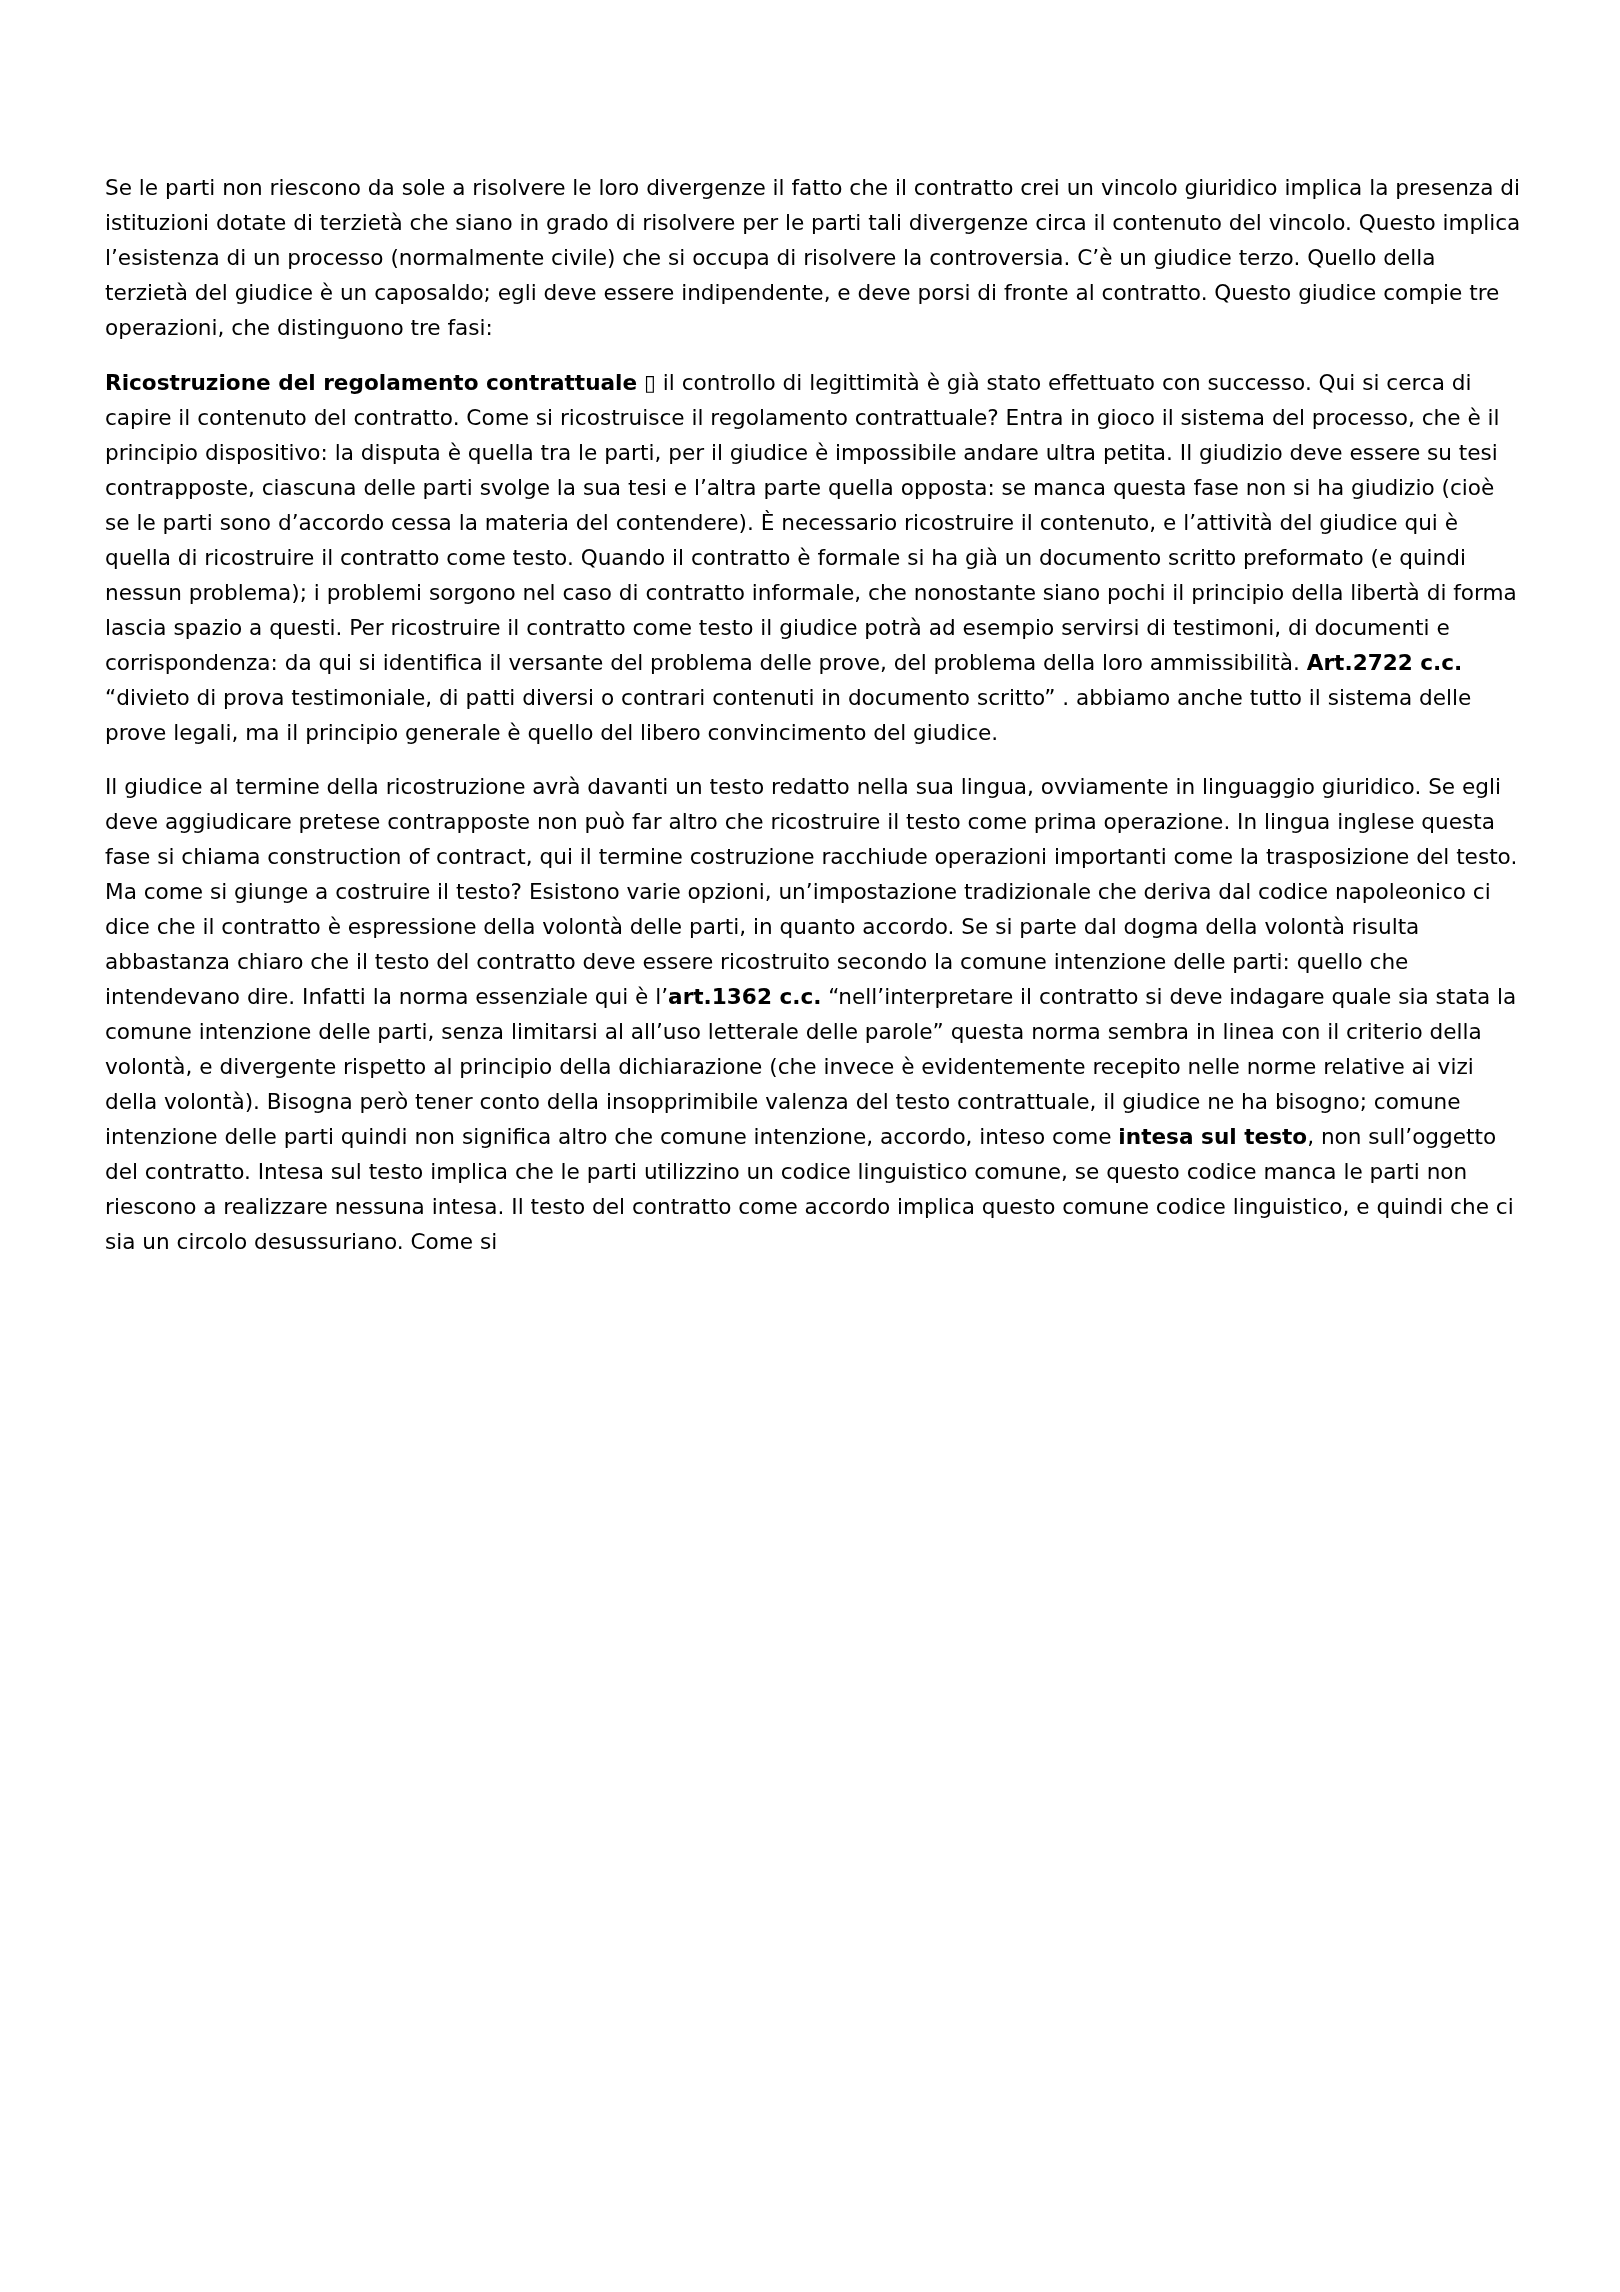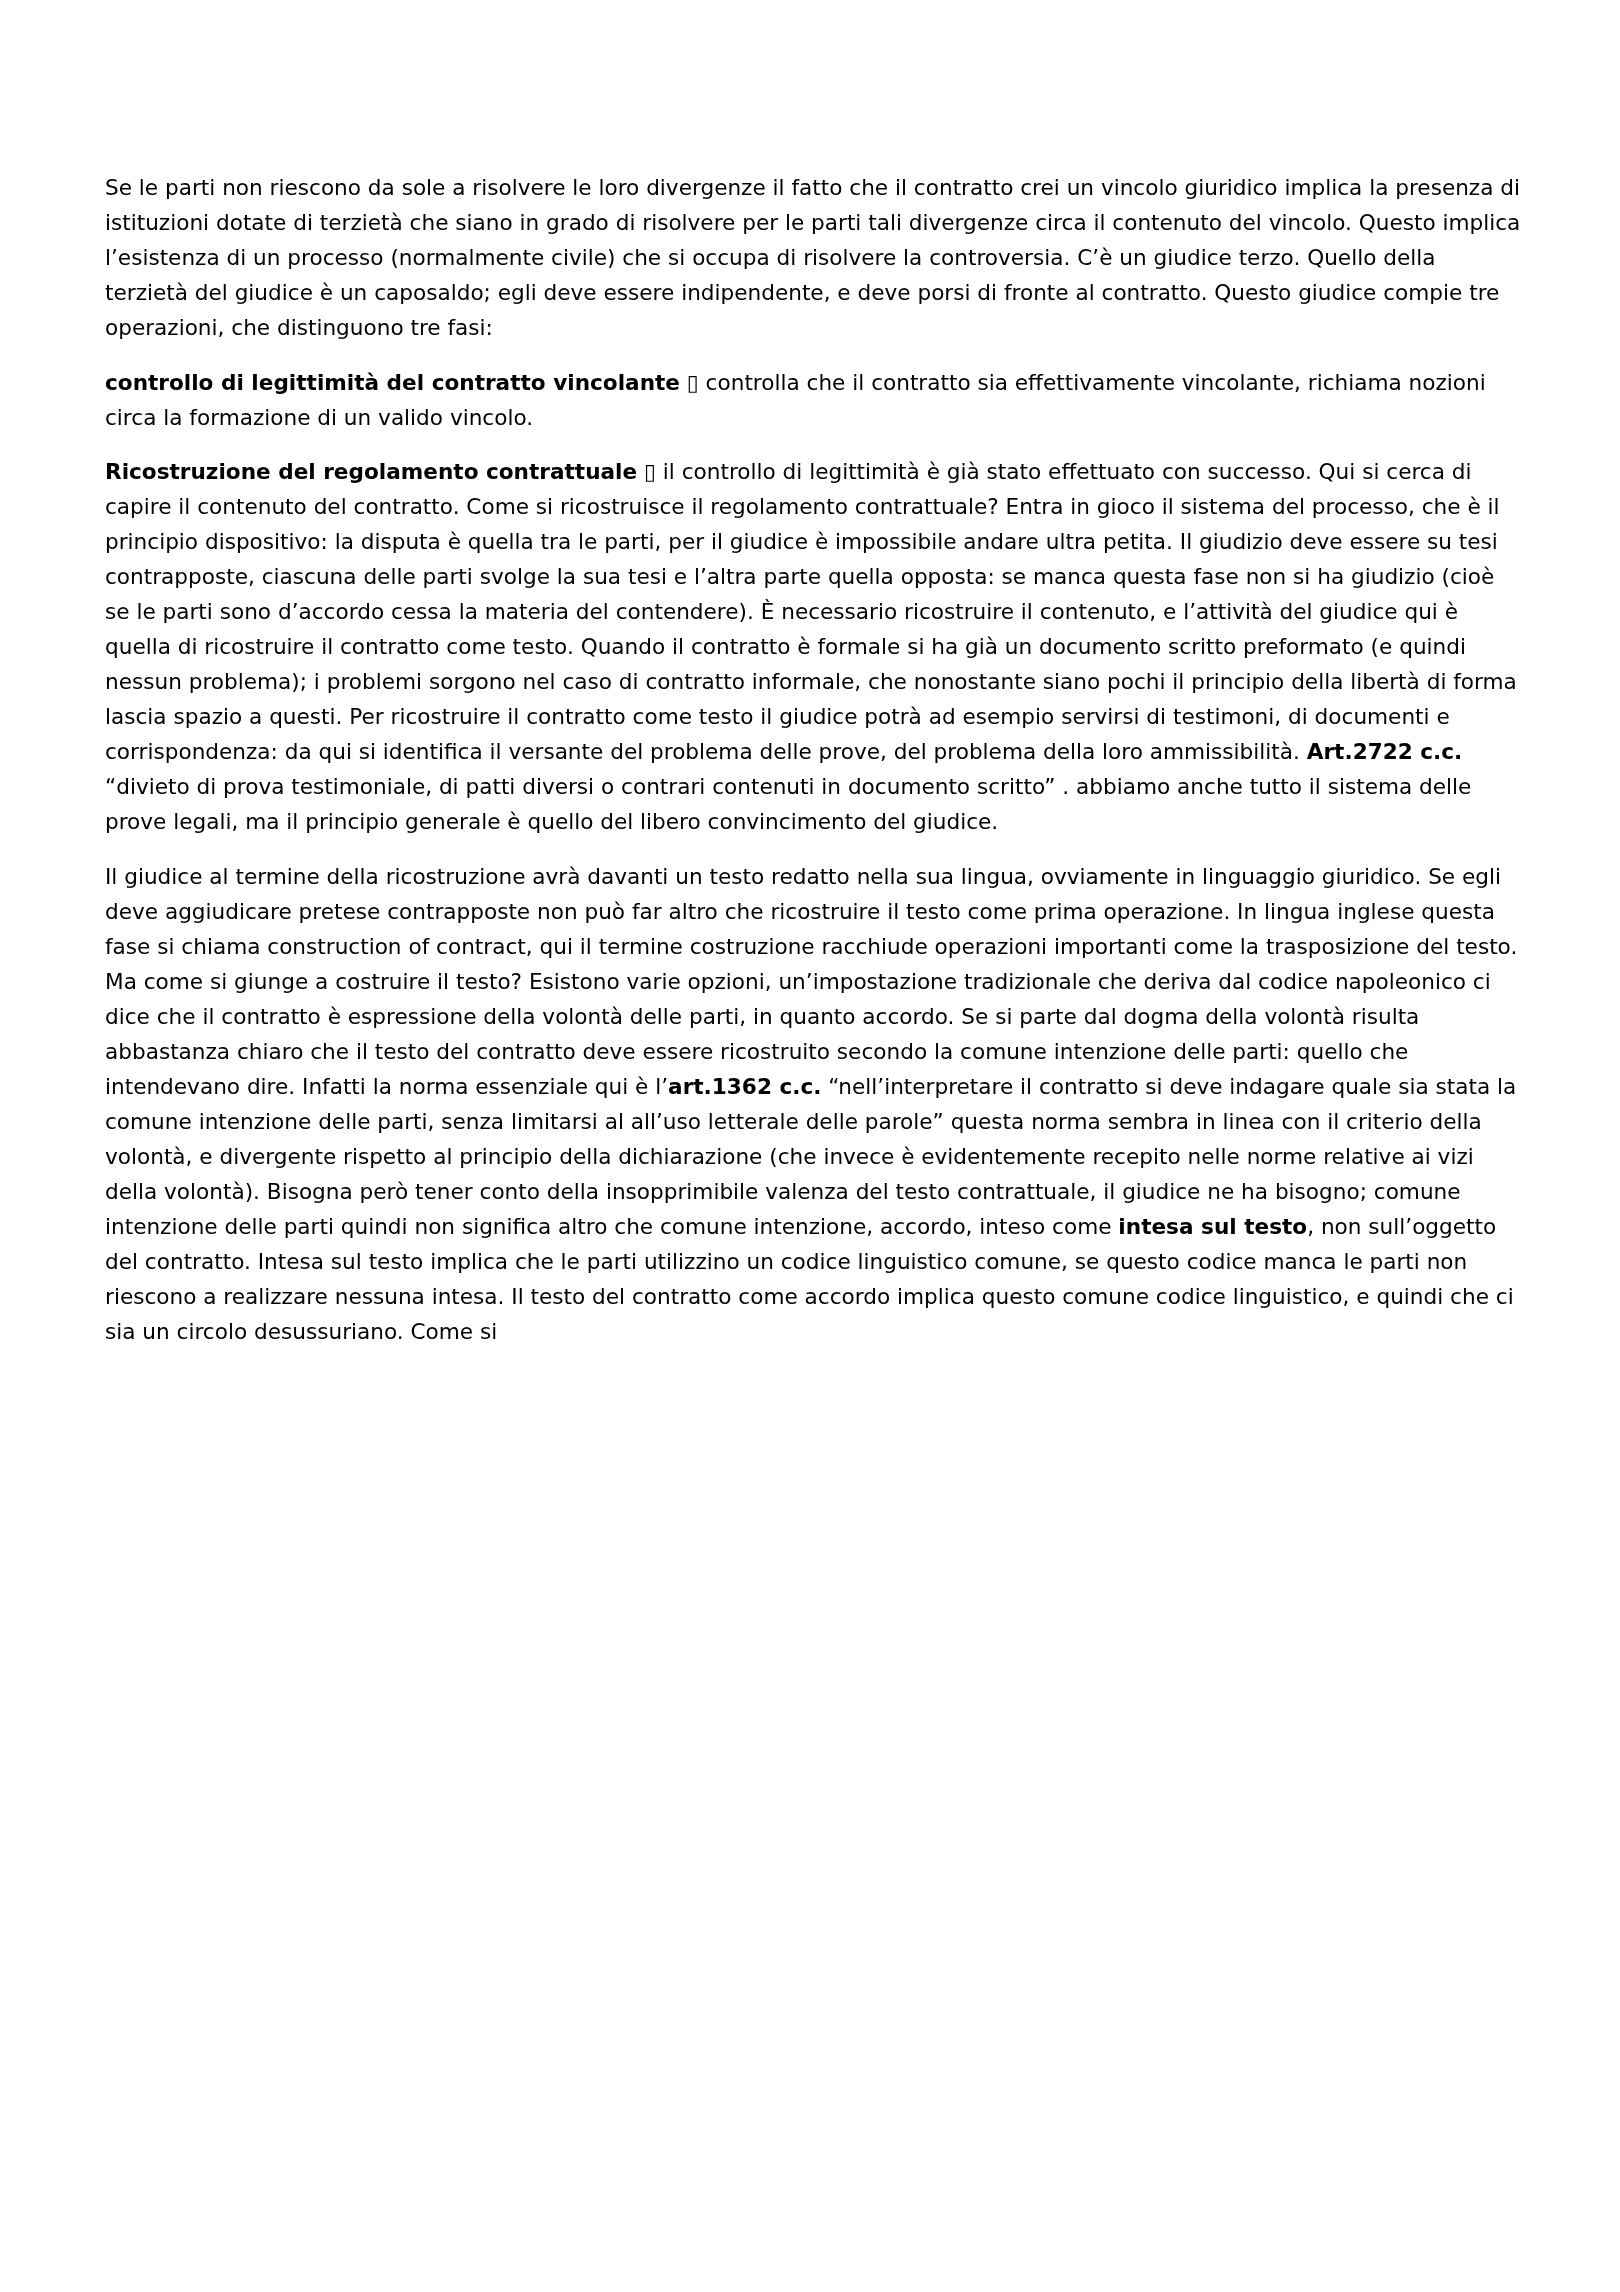--- a/index.html
+++ b/index.html
@@ -28,18 +28,17 @@
   .content .b {
     font-weight: bold;
   }
 </style>
 </head>
 <body>
 
 <div class="page">
   <div class="content">
       <p><span>Se le parti non riescono da sole a risolvere le loro divergenze il fatto che il contratto crei un vincolo giuridico implica la presenza di istituzioni dotate di terzietà che siano in grado di risolvere per le parti tali divergenze circa il contenuto del vincolo. Questo implica l’esistenza di un processo (normalmente civile) che si occupa di risolvere la controversia. C’è un giudice terzo. Quello della terzietà del giudice è un caposaldo; egli deve essere indipendente, e deve porsi di fronte al contratto. Questo giudice compie tre operazioni, che distinguono tre fasi:</span></p>
-      <p><span class="b">controllo di legittimità del contratto vincolante</span><span> ▯ controlla che il contratto sia effettivamente vincolante, richiama nozioni circa la formazione di un valido vincolo.</span></p>
       <p><span class="b">Ricostruzione del regolamento contrattuale</span><span> ▯ il controllo di legittimità è già stato effettuato con successo. Qui si cerca di capire il contenuto del contratto. Come si ricostruisce il regolamento contrattuale? Entra in gioco il sistema del processo, che è il principio dispositivo: la disputa è quella tra le parti, per il giudice è impossibile andare ultra petita. Il giudizio deve essere su tesi contrapposte, ciascuna delle parti svolge la sua tesi e l’altra parte quella opposta: se manca questa fase non si ha giudizio (cioè se le parti sono d’accordo cessa la materia del contendere). È necessario ricostruire il contenuto, e l’attività del giudice qui è quella di ricostruire il contratto come testo. Quando il contratto è formale si ha già un documento scritto preformato (e quindi nessun problema); i problemi sorgono nel caso di contratto informale, che nonostante siano pochi il principio della libertà di forma lascia spazio a questi. Per ricostruire il contratto come testo il giudice potrà ad esempio servirsi di testimoni, di documenti e corrispondenza: da qui si identifica il versante del problema delle prove, del problema della loro ammissibilità. </span><span class="b">Art.2722 c.c.</span><span> “divieto di prova testimoniale, di patti diversi o contrari contenuti in documento scritto” . abbiamo anche tutto il sistema delle prove legali, ma il principio generale è quello del libero convincimento del giudice.</span></p>
       <p><span>Il giudice al termine della ricostruzione avrà davanti un testo redatto nella sua lingua, ovviamente in linguaggio giuridico. Se egli deve aggiudicare pretese contrapposte non può far altro che ricostruire il testo come prima operazione. In lingua inglese questa fase si chiama construction of contract, qui il termine costruzione racchiude operazioni importanti come la trasposizione del testo. Ma come si giunge a costruire il testo? Esistono varie opzioni, un’impostazione tradizionale che deriva dal codice napoleonico ci dice che il contratto è espressione della volontà delle parti, in quanto accordo. Se si parte dal dogma della volontà risulta abbastanza chiaro che il testo del contratto deve essere ricostruito secondo la comune intenzione delle parti: quello che intendevano dire. Infatti la norma essenziale qui è l’</span><span class="b">art.1362 c.c.</span><span> “nell’interpretare il contratto si deve indagare quale sia stata la comune intenzione delle parti, senza limitarsi al all’uso letterale delle parole” questa norma sembra in linea con il criterio della volontà, e divergente rispetto al principio della dichiarazione (che invece è evidentemente recepito nelle norme relative ai vizi della volontà). Bisogna però tener conto della insopprimibile valenza del testo contrattuale, il giudice ne ha bisogno; comune intenzione delle parti quindi non significa altro che comune intenzione, accordo, inteso come </span><span class="b">intesa sul testo</span><span>, non sull’oggetto del contratto. Intesa sul testo implica che le parti utilizzino un codice linguistico comune, se questo codice manca le parti non riescono a realizzare nessuna intesa. Il testo del contratto come accordo implica questo comune codice linguistico, e quindi che ci sia un circolo desussuriano. Come si</span></p>
     </div>
 </div>
 
 
 </body></html>

